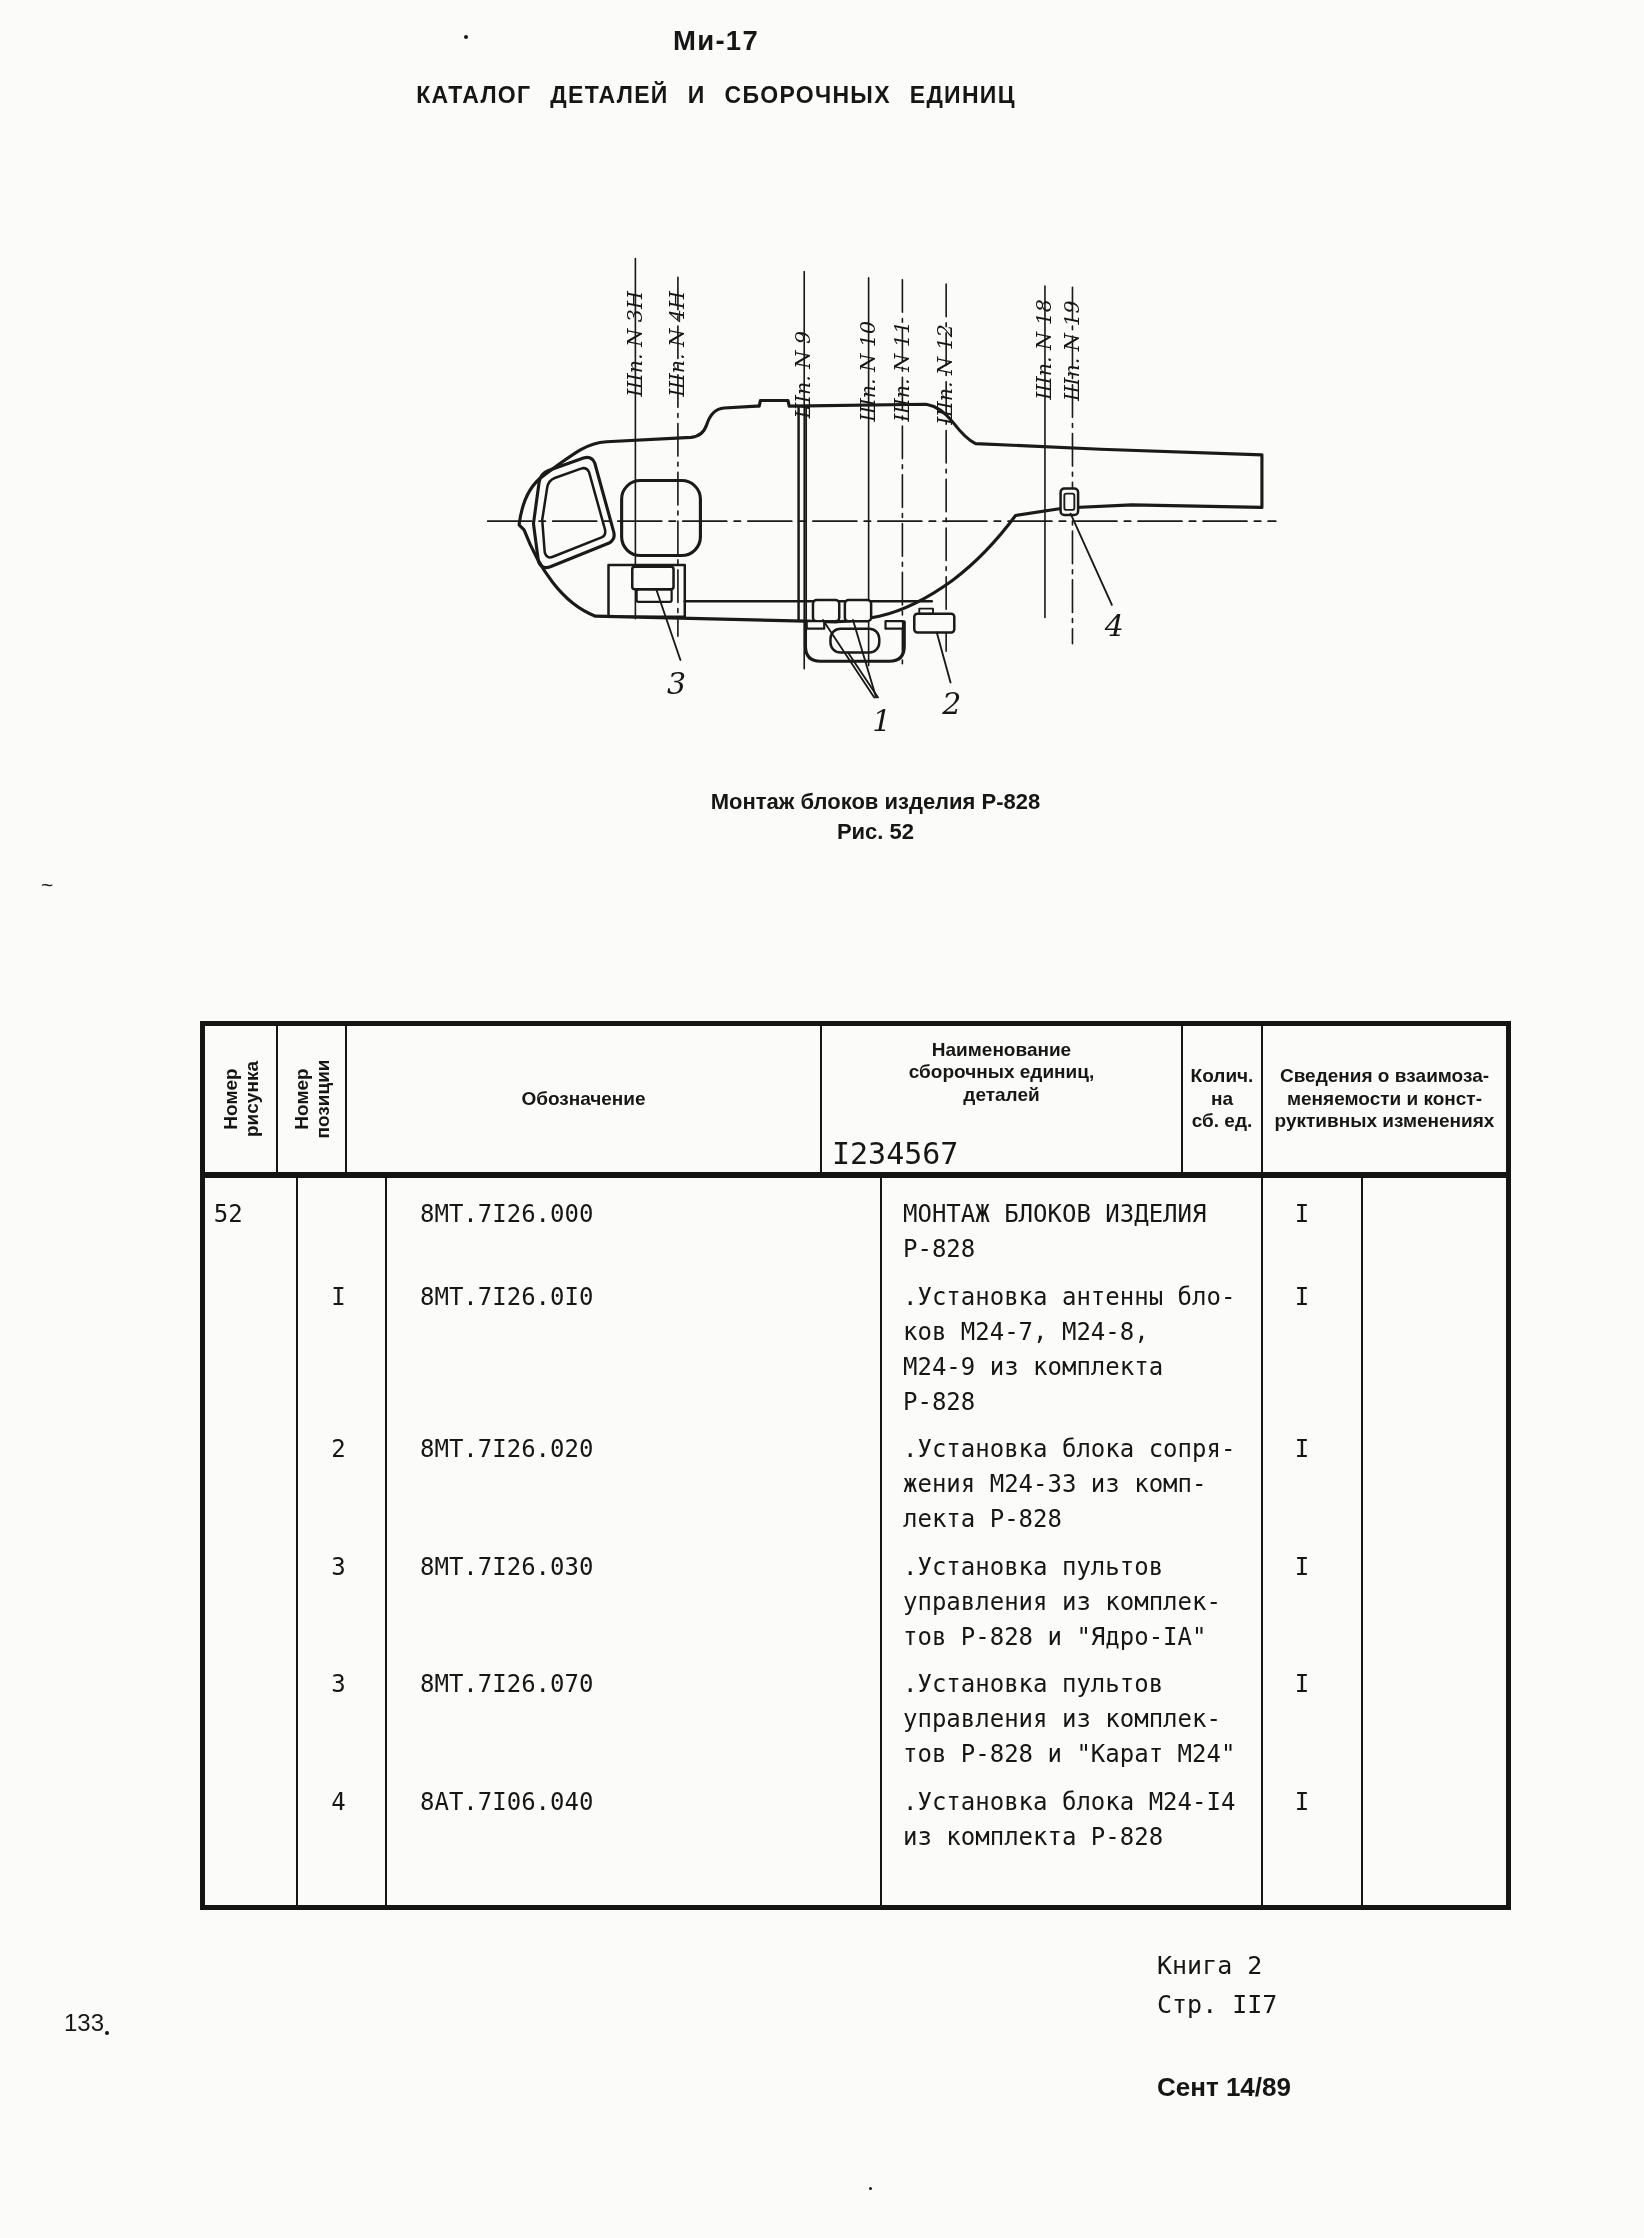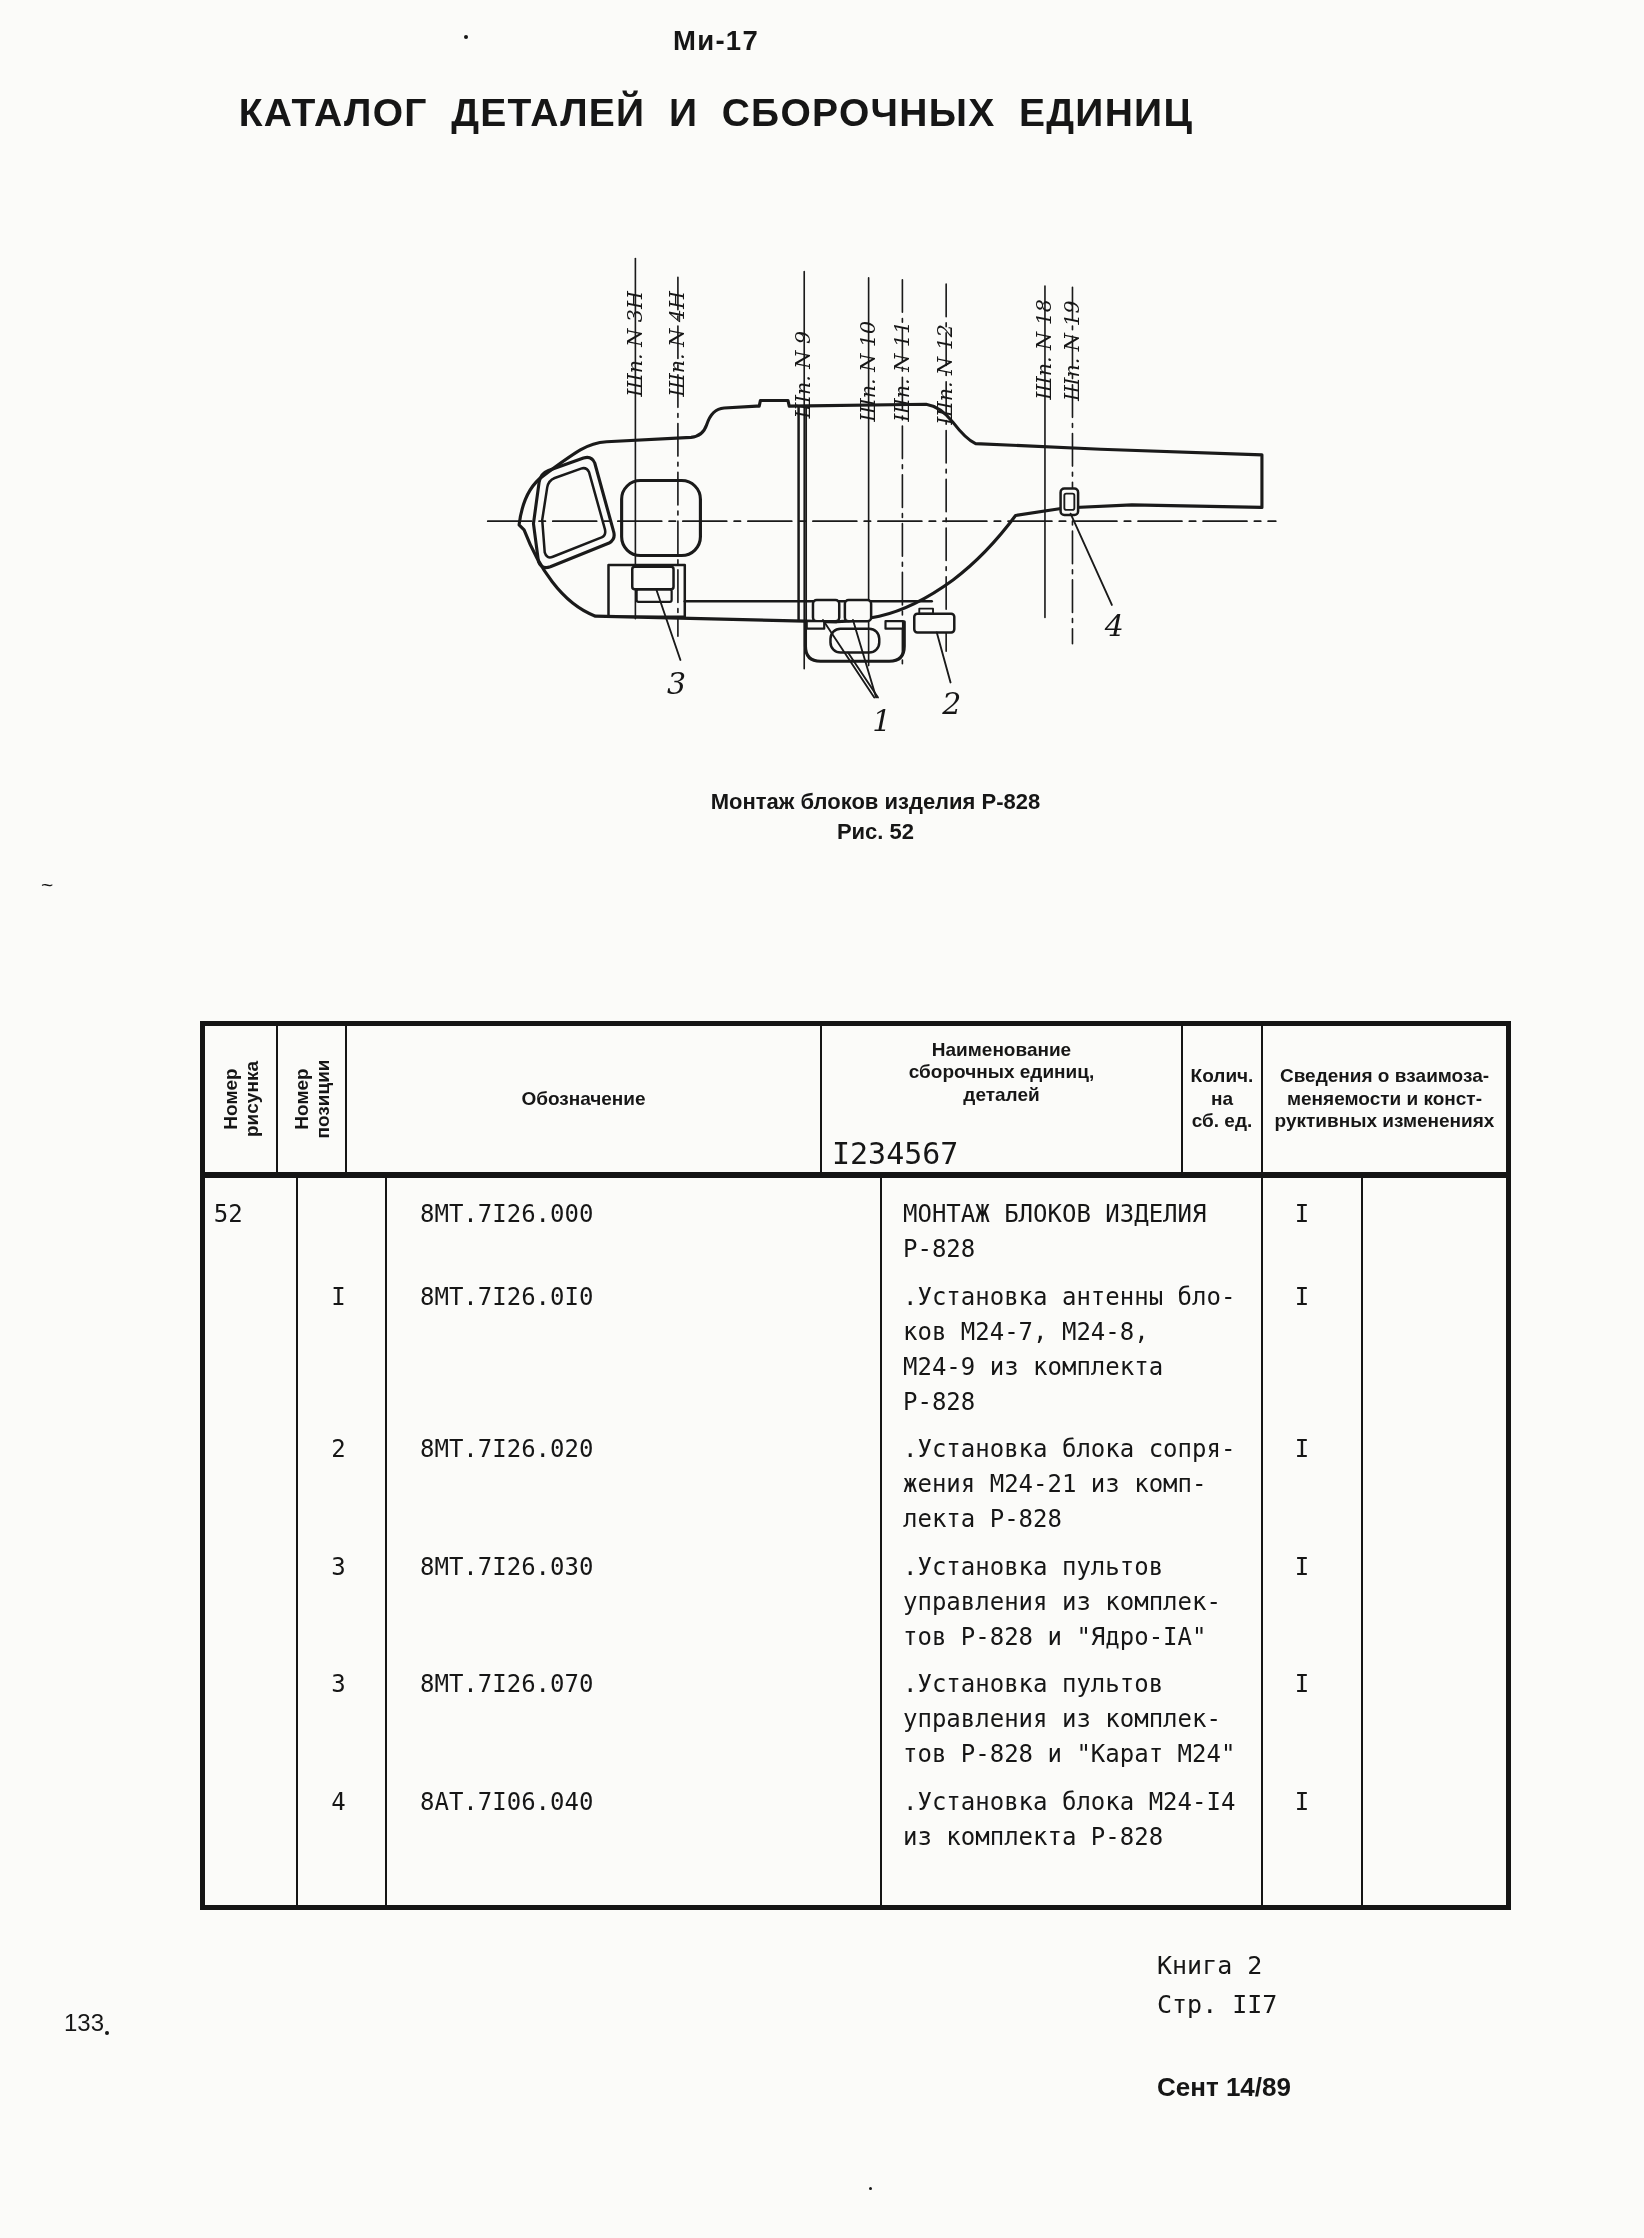--- a/index.html
+++ b/index.html
@@ -5,21 +5,21 @@
   html,body{margin:0;padding:0;}
   body{
     width:1645px;height:2239px;position:relative;
     background:#fbfbf9;color:#161616;
     font-family:"Liberation Sans",sans-serif;
     overflow:hidden;
   }
   
   .doc-header{position:absolute;left:0;top:25px;width:1432px;text-align:center;}
   .model{font-size:27.5px;font-weight:700;letter-spacing:1.3px;}
-  .title{margin-top:34px;font-size:39px;font-weight:700;letter-spacing:1.3px;word-spacing:11.3px;}
+  .title{margin-top:25px;font-size:23px;font-weight:700;letter-spacing:1.3px;word-spacing:11.3px;}
 
   
   .fig-svg{position:absolute;left:469px;top:231px;width:813px;height:519px;}
   .caption-block{position:absolute;left:469px;top:787px;width:813px;text-align:center;
     font-weight:700;font-size:22px;line-height:30px;}
 
   
   .parts-table{
     position:absolute;left:200px;top:1021px;width:1311px;height:889px;
     border:5px solid #151515;box-sizing:border-box;
@@ -210,21 +210,21 @@
 М24-9 из комплекта
 Р-828</div>
       <div class="cell cqty">I</div>
       <div class="cell cnotes"></div>
     </div>
     <div class="trow">
       <div class="cell cfig"></div>
       <div class="cell cpos">2</div>
       <div class="cell ccode">8МТ.7I26.020</div>
       <div class="cell cname">.Установка блока сопря-
-жения М24-21 из комп-
+жения М24-33 из комп-
 лекта Р-828</div>
       <div class="cell cqty">I</div>
       <div class="cell cnotes"></div>
     </div>
     <div class="trow">
       <div class="cell cfig"></div>
       <div class="cell cpos">3</div>
       <div class="cell ccode">8МТ.7I26.030</div>
       <div class="cell cname">.Установка пультов
 управления из комплек-

